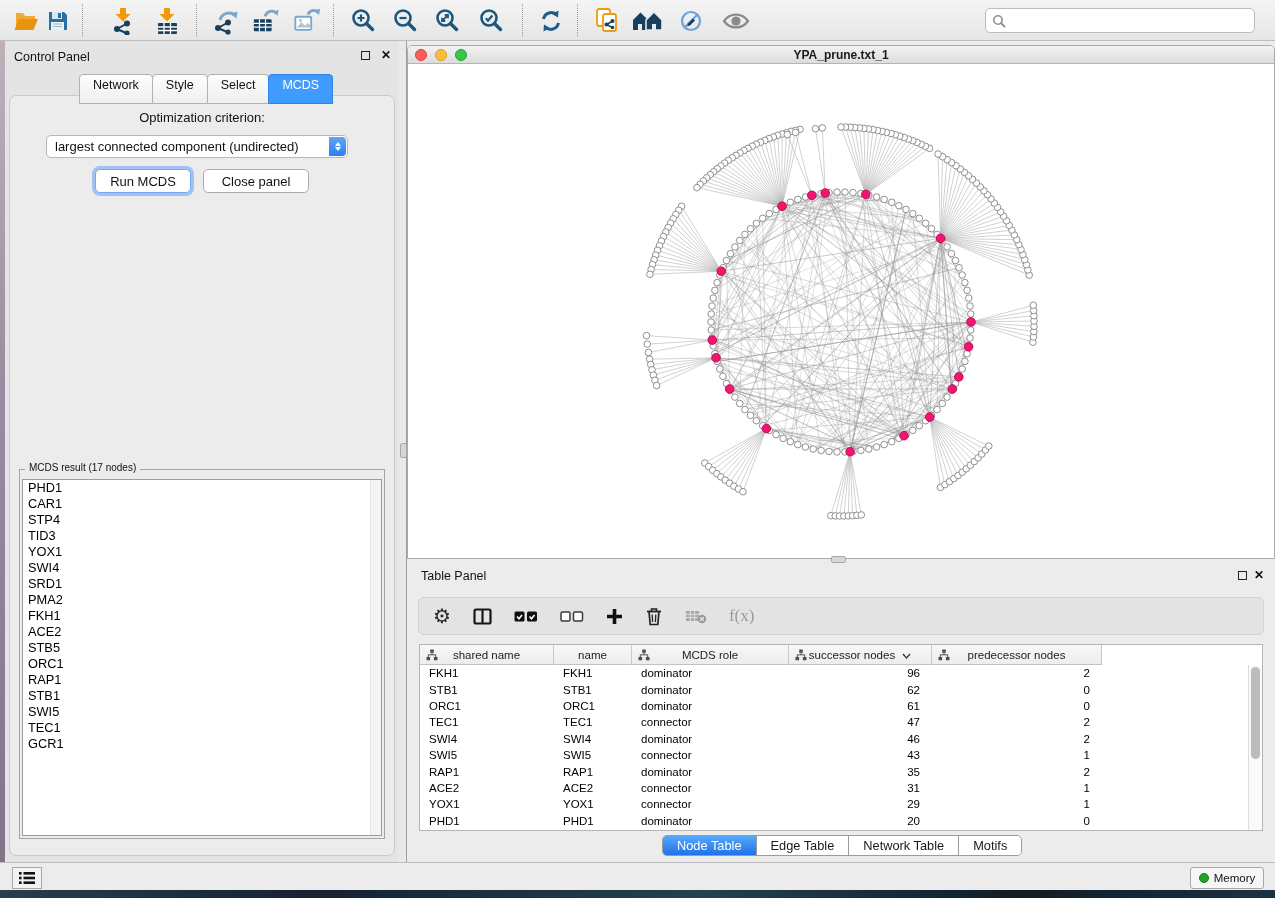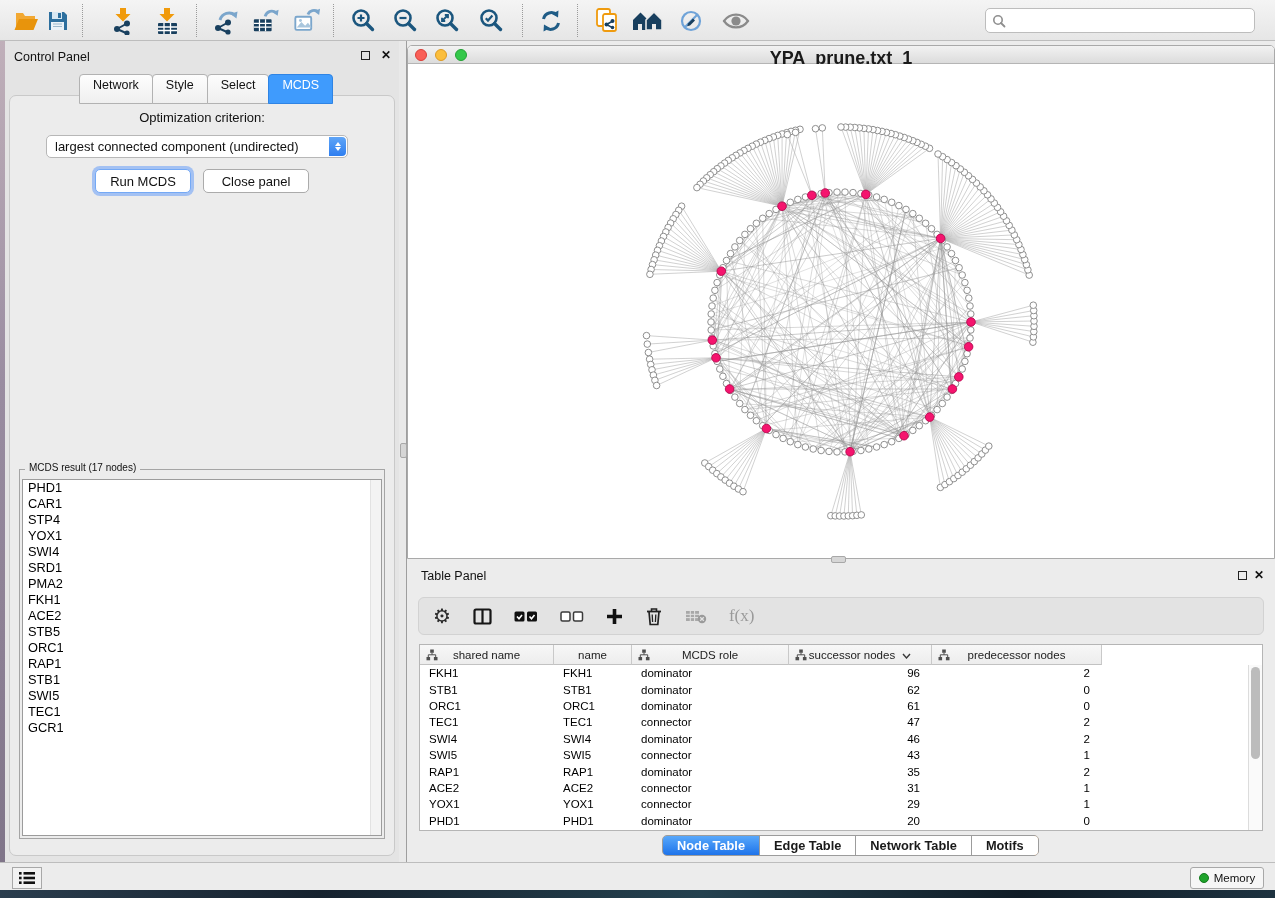--- a/index.html
+++ b/index.html
@@ -67,21 +67,21 @@
     background:#f3f3f3; border-left:1px solid #e2e2e2; }
 
   
   #netwin { position:absolute; left:407px; top:45px; width:868px; height:514px;
     border:1px solid #a9a9a9; border-radius:5px 5px 0 0; background:#fff; }
   #nettitlebar { position:absolute; left:0; top:0; right:0; height:18px;
     background:linear-gradient(#f2f2f2,#dcdcdc); border-bottom:1px solid #b5b5b5;
     border-radius:4px 4px 0 0; }
   .tl { position:absolute; top:3px; width:12px; height:12px; border-radius:50%; }
   #net-title { position:absolute; left:0; right:0; top:2px; text-align:center;
-    font-size:18px; font-weight:700; color:#1a1a1a; }
+    font-size:12px; font-weight:700; color:#1a1a1a; }
   #netview { position:absolute; left:0; top:18px; width:866px; height:494px; background:#fff; }
 
   
   #vsplit { position:absolute; left:399px; top:41px; width:8px; height:821px;
     background:#e9e9e9; border-right:1px solid #9e9e9e; }
   #vgrip { position:absolute; left:400px; top:443px; width:7px; height:15px;
     background:#d6d6d6; border:1px solid #a8a8a8; border-radius:2px; }
   #hgrip { position:absolute; left:831px; top:556px; width:15px; height:7px;
     background:#d6d6d6; border:1px solid #a8a8a8; border-radius:2px; }
 
@@ -105,21 +105,21 @@
   #tbody { position:absolute; left:0; top:20px; right:14px; bottom:0; overflow:hidden; }
   .trow { display:flex; height:16.4px; align-items:center; }
   .tcell { font-size:11.5px; color:#000; white-space:nowrap; overflow:hidden; }
   .tcell.left { padding-left:9px; text-align:left; }
   .tcell.right { padding-right:12px; text-align:right; }
   #tscroll { position:absolute; right:0; top:20px; bottom:0; width:14px;
     background:#fafafa; border-left:1px solid #dcdcdc; }
   #tthumb { position:absolute; left:2px; top:2px; width:9px; height:92px;
     background:#bcbcbc; border-radius:5px; }
   #table-tab-bar { position:absolute; left:255px; top:270px; height:21px; display:flex;
-    border:1px solid #9c9c9c; border-radius:5px; background:#fdba74; overflow:hidden;font-weight:bold; }
+    border:1px solid #9c9c9c; border-radius:5px; background:#fdba74; overflow:hidden; }
   .ttab { height:100%; padding:0 14px; font-size:12.8px; line-height:20px; color:#1a1a1a;
     background:#fff; border-right:1px solid #9c9c9c; }
   .ttab:last-child { border-right:none; }
   .ttab.active { background:linear-gradient(#58a8fb,#1d73ea); color:#fff; }
 
   
   #statusbar { position:absolute; left:0; top:862px; width:1275px; height:28px;
     background:#ececec; border-top:1px solid #bdbdbd; }
   #listbtn { position:absolute; left:12px; top:4px; width:30px; height:22px;
     background:#f2f2f2; border:1px solid #a8a8a8; display:flex; align-items:center; justify-content:center; }
@@ -300,20 +300,21 @@
     </div>
     <button class="cbtn" id="run-btn">Run MCDS</button>
     <button class="cbtn" id="close-btn">Close panel</button>
     <div id="mcds-fieldset">
       <span id="mcds-legend">MCDS result (17 nodes)</span>
       <div id="mcds-list">
 
       <div class="mcds-item">PHD1</div>
           <div class="mcds-item">CAR1</div>
           <div class="mcds-item">STP4</div>
+          <div class="mcds-item">TID3</div>
           <div class="mcds-item">YOX1</div>
           <div class="mcds-item">SWI4</div>
           <div class="mcds-item">SRD1</div>
           <div class="mcds-item">PMA2</div>
           <div class="mcds-item">FKH1</div>
           <div class="mcds-item">ACE2</div>
           <div class="mcds-item">STB5</div>
           <div class="mcds-item">ORC1</div>
           <div class="mcds-item">RAP1</div>
           <div class="mcds-item">STB1</div>

